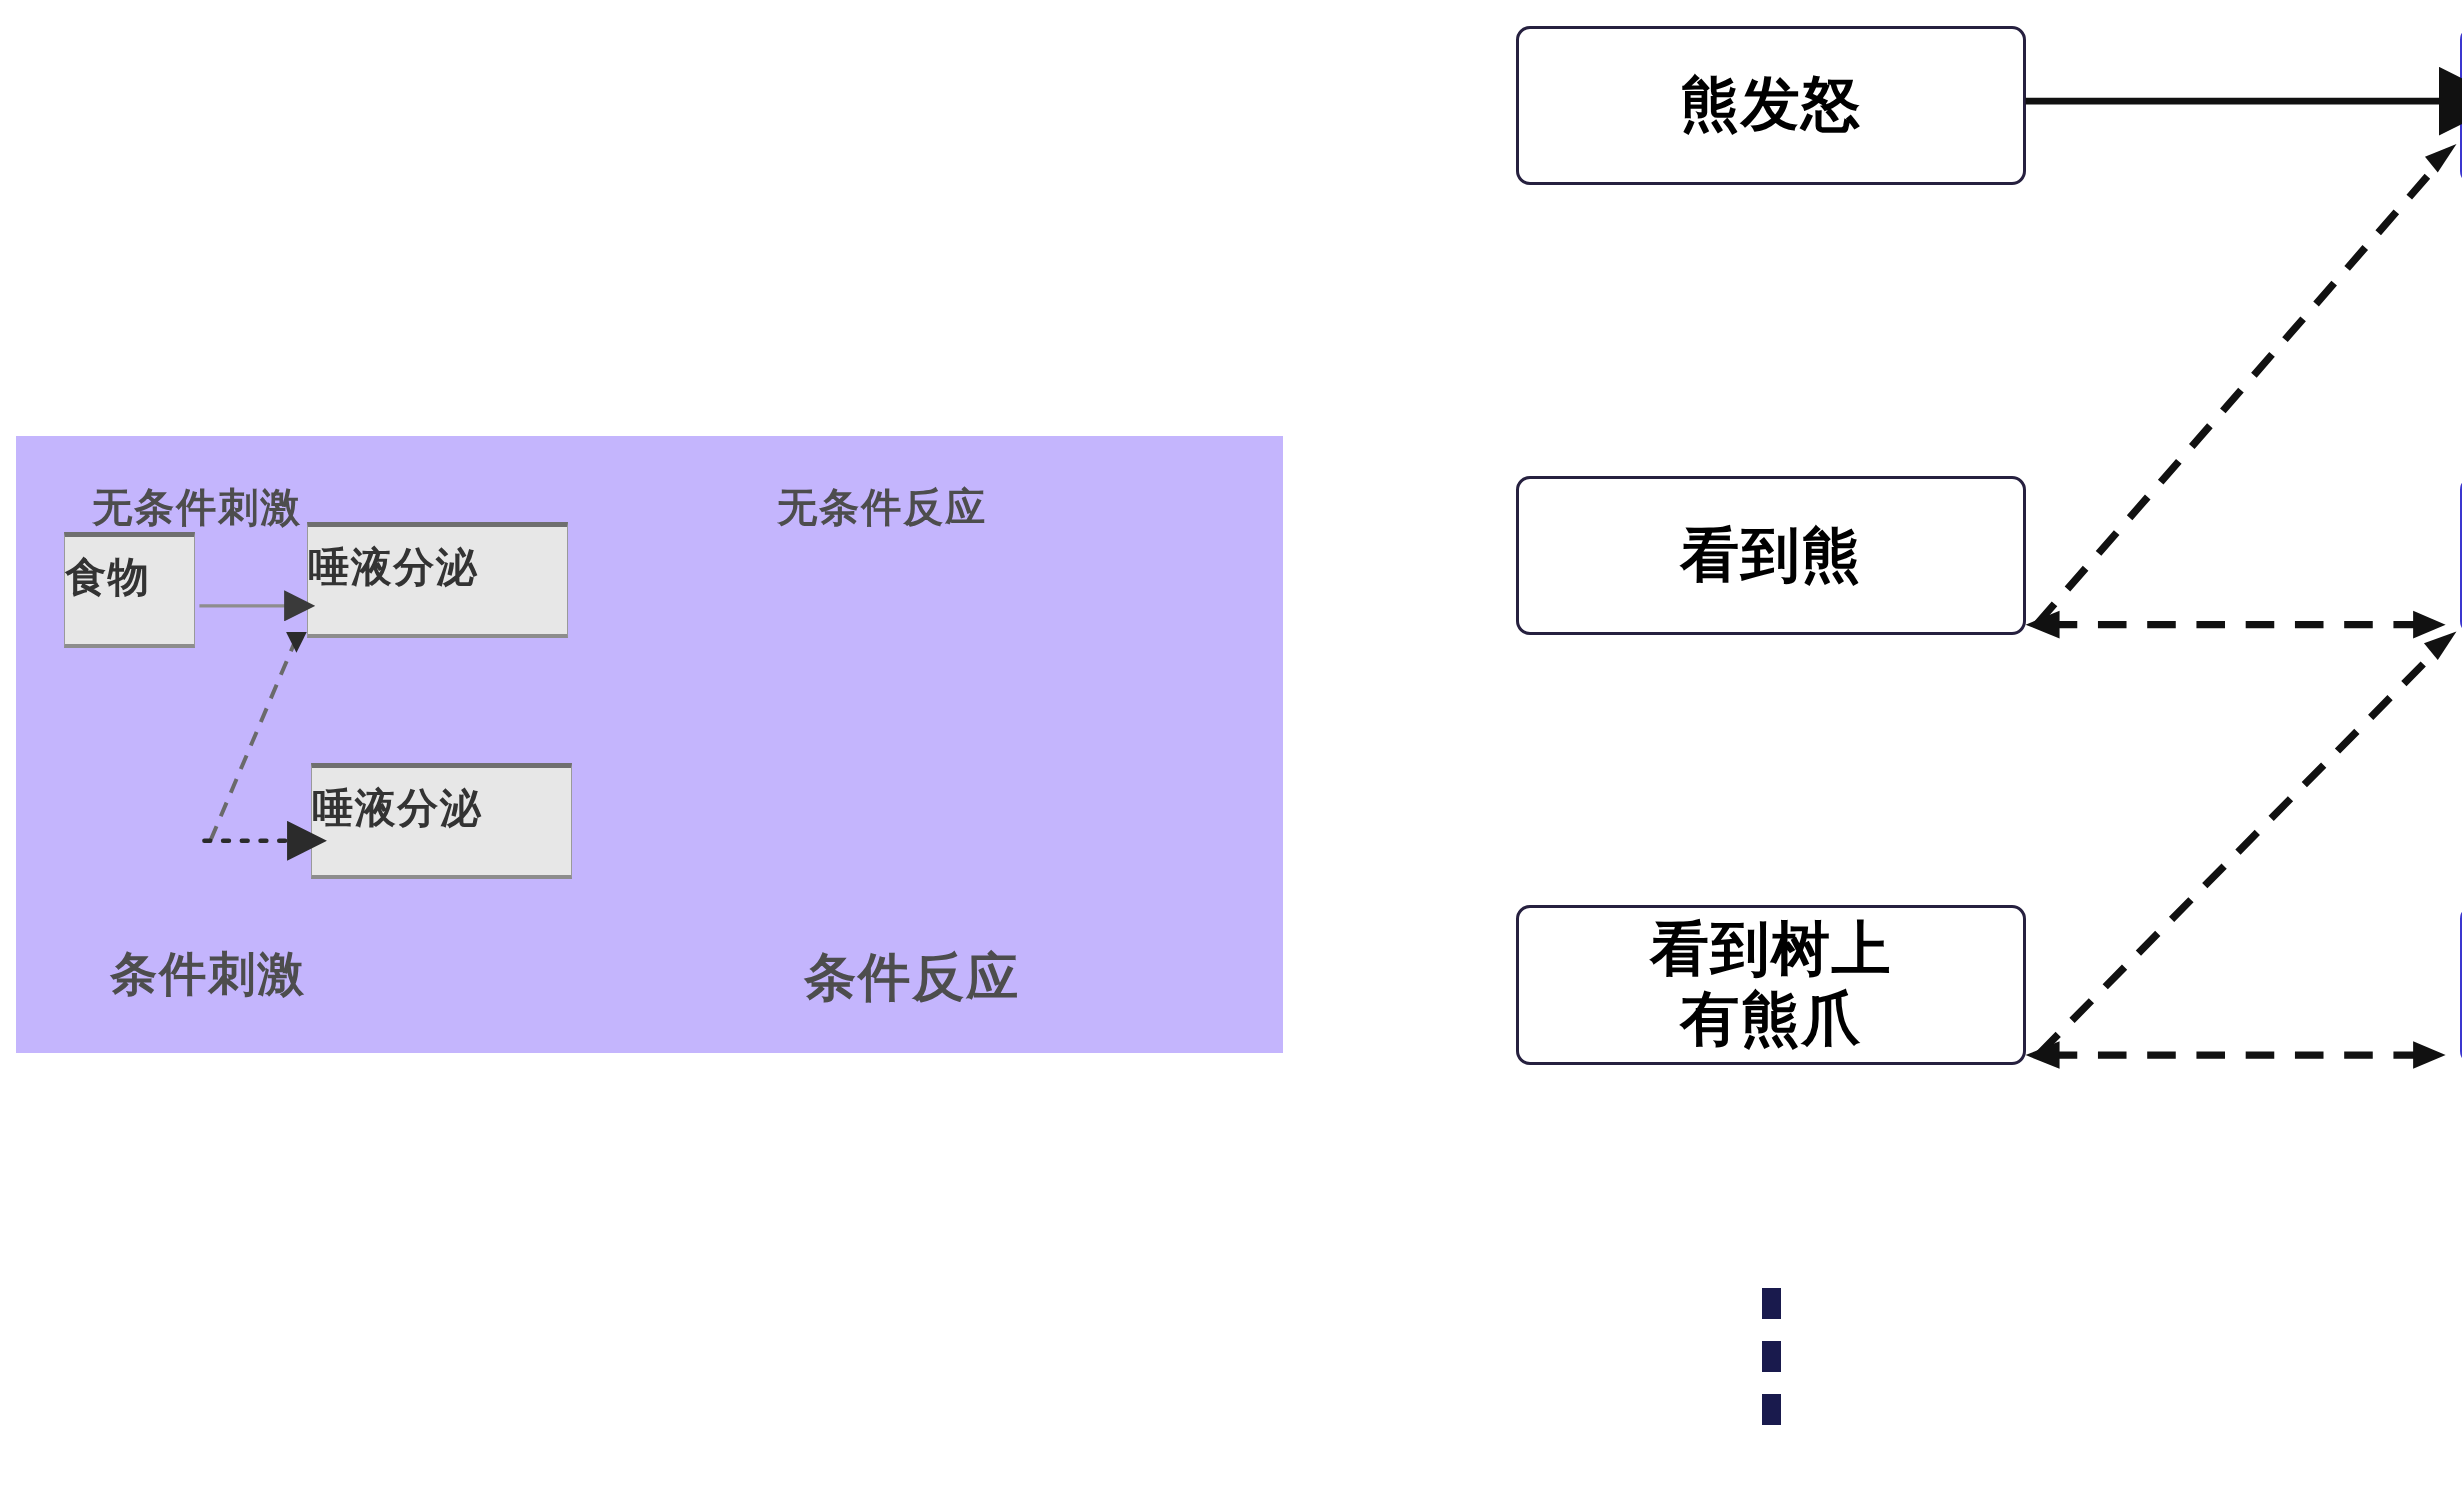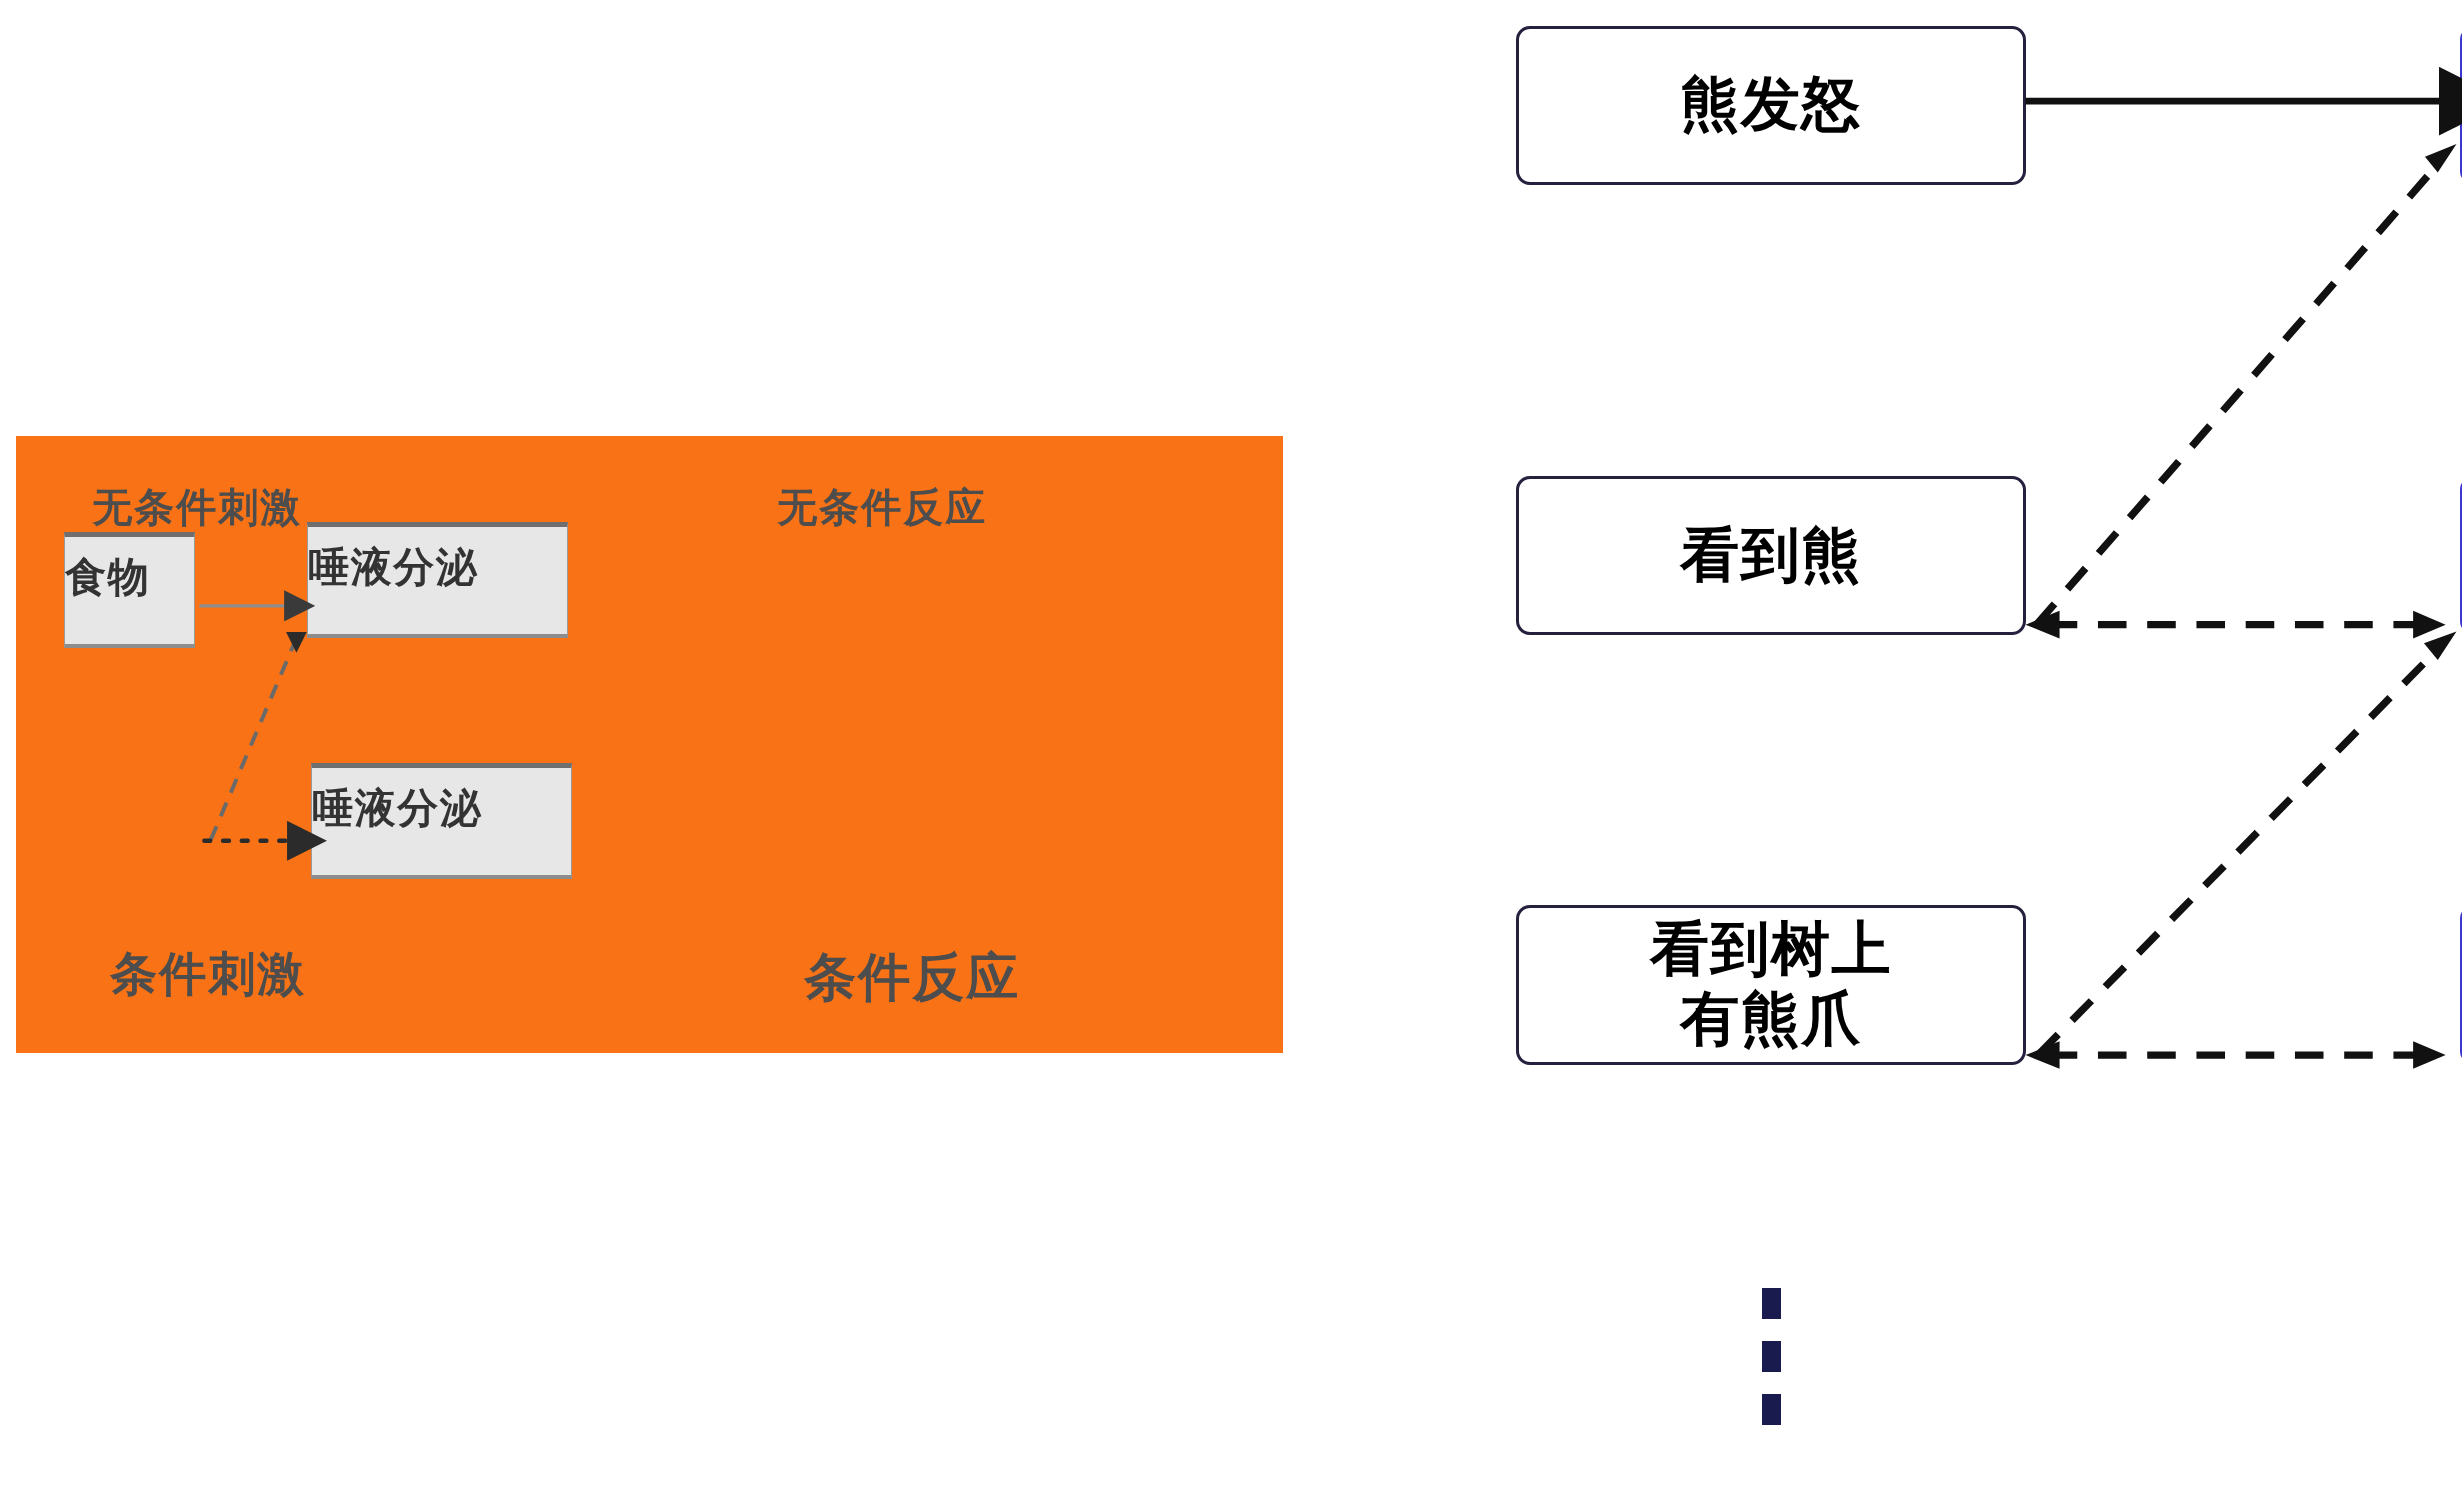--- a/index.html
+++ b/index.html
@@ -1,21 +1,21 @@
 <!DOCTYPE html>
 <html style="font-size:7.9px"><head>
 <meta charset="utf-8">
 <style>
   html,body{margin:0;padding:0;background:#ffffff;}
   body{width:3306px;height:1498px;position:relative;overflow:hidden;
        font-family:"Liberation Sans","DejaVu Sans",sans-serif;}
 
   
   #cc-panel{position:absolute;left:16.3px;top:436px;width:1267px;height:617px;
-            background:#f97316;}
+            background:#c4b5fd;}
   .cc-head{position:absolute;color:#4d4d4d;font-weight:bold;white-space:nowrap;
            font-size:40px;letter-spacing:2px;}
   #cc-head-us{left:76px;top:44px;}
   #cc-head-ur{left:761px;top:44px;}
   #cc-foot-cs{position:absolute;left:94px;top:507px;color:#4d4d4d;font-weight:bold;
               font-size:47px;letter-spacing:2px;white-space:nowrap;}
   #cc-foot-cr{position:absolute;left:788px;top:507px;color:#4d4d4d;font-weight:bold;
               font-size:52px;letter-spacing:2px;white-space:nowrap;}
 
   .cc-box{position:absolute;background:#e7e7e7;border:1.5px solid #9a9a9a;

